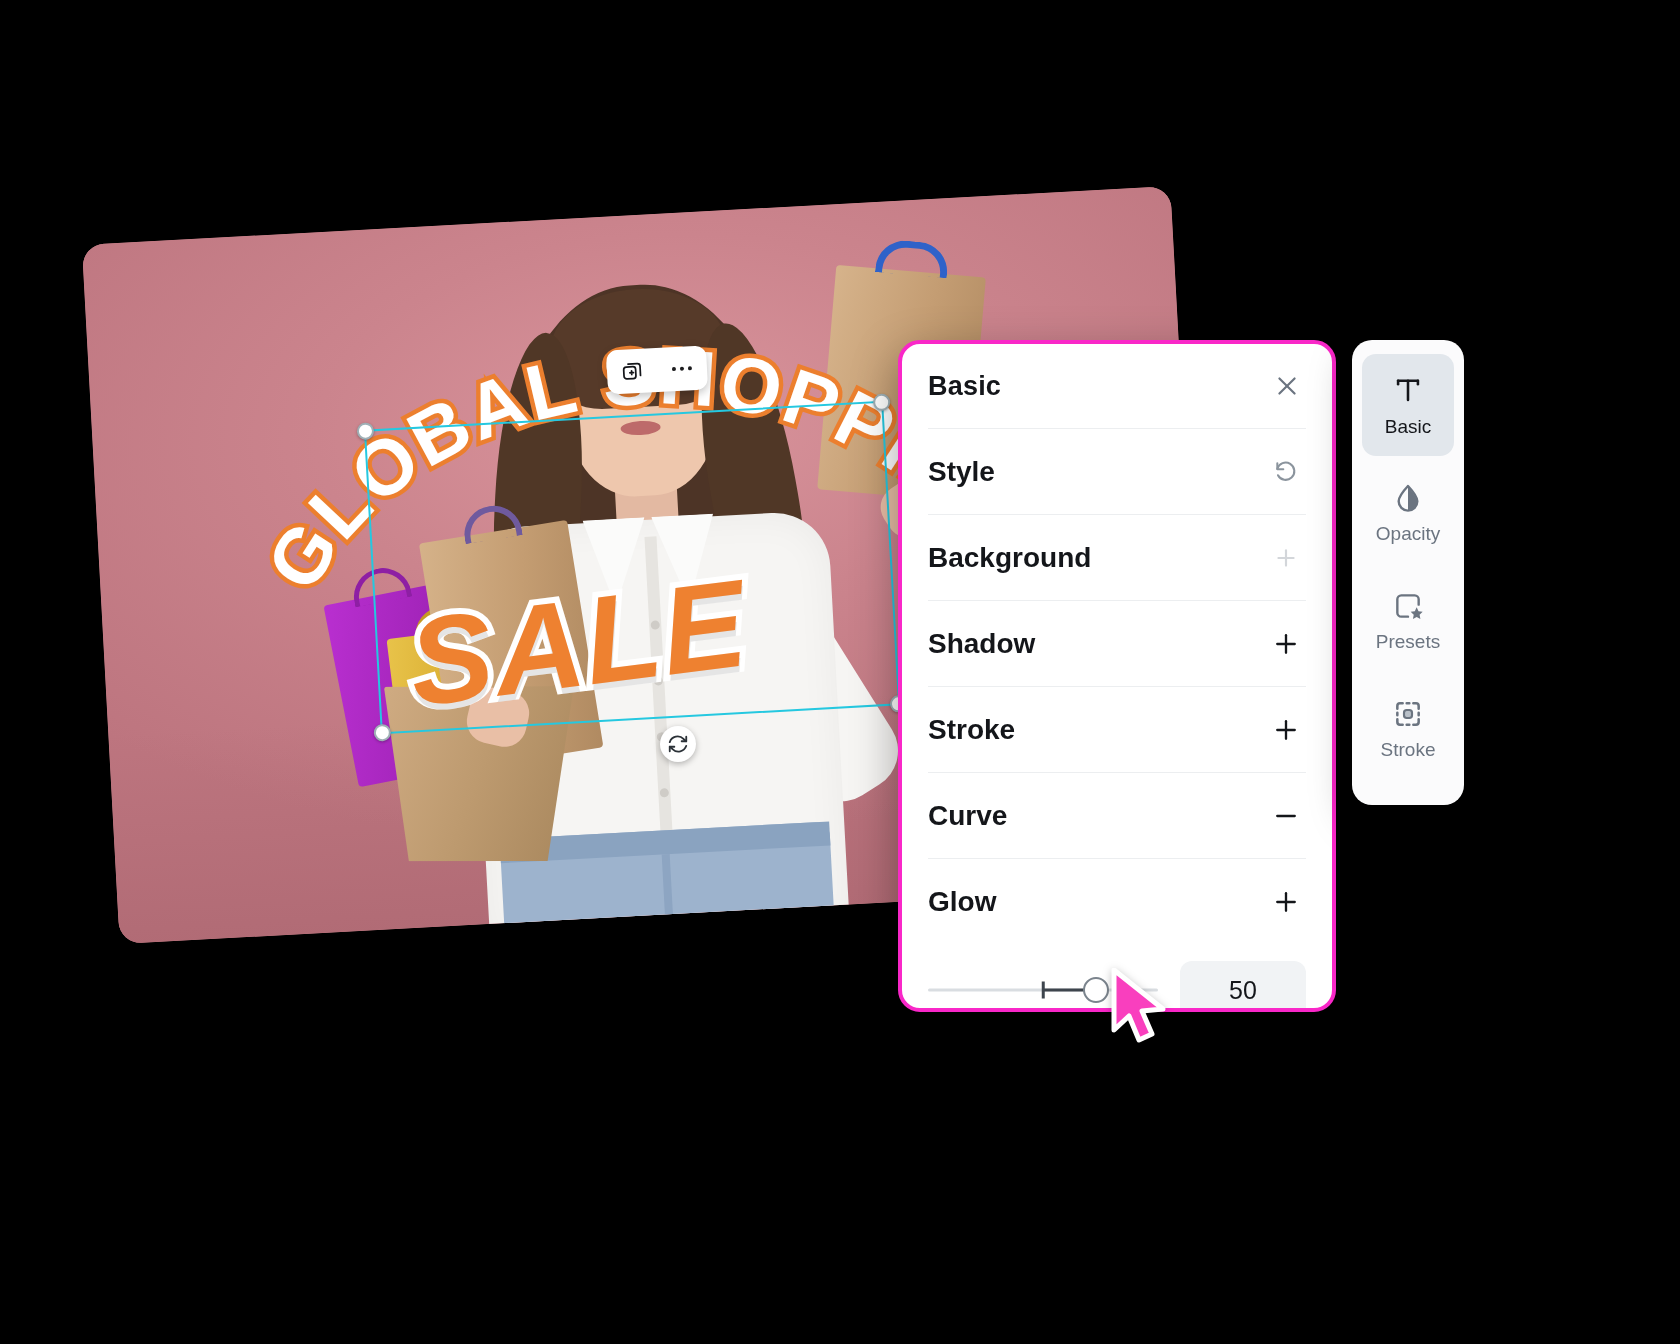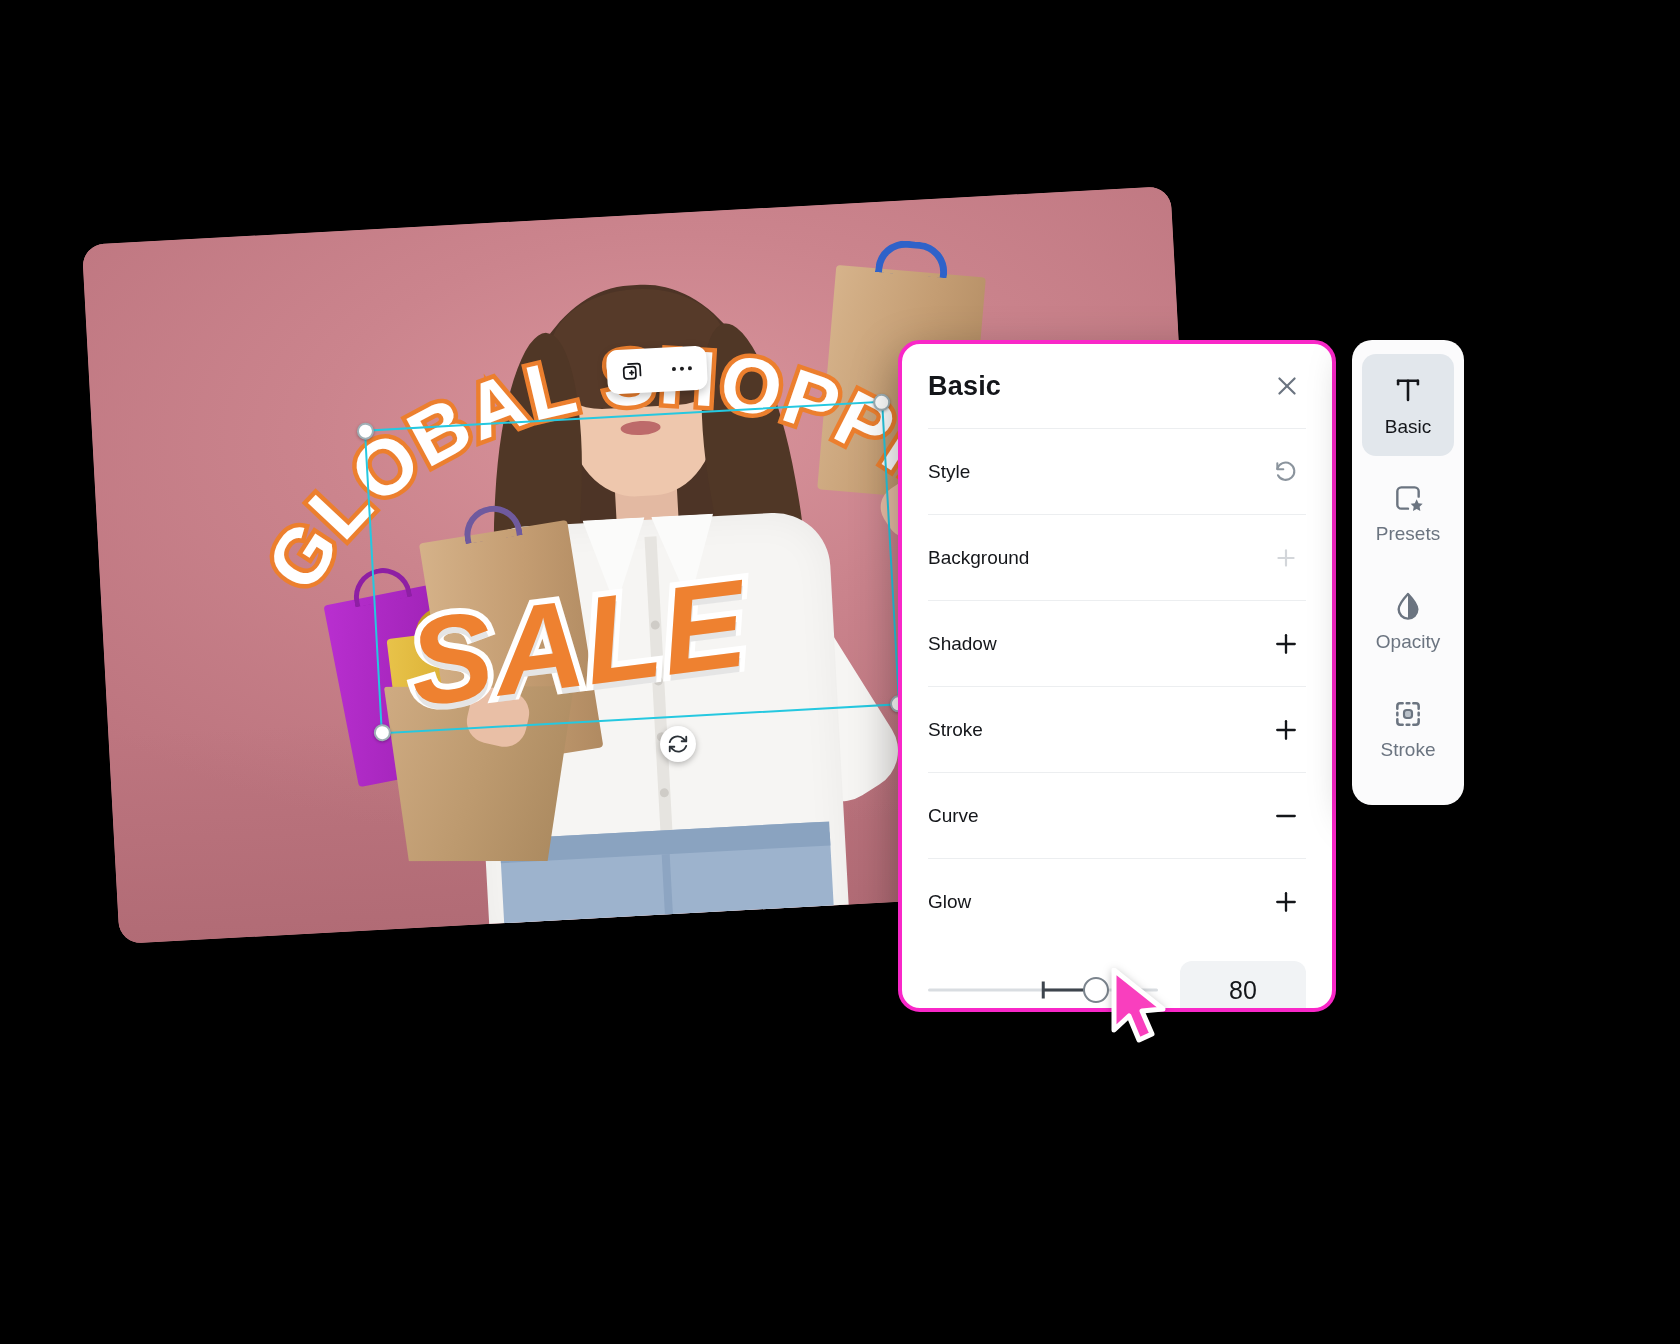--- a/index.html
+++ b/index.html
@@ -220,21 +220,21 @@
   }
   .panel-title{ font-size:27px; font-weight:bold; color:#14161a; letter-spacing:.2px; }
   .panel-close{ cursor:pointer; width:30px; height:30px; display:flex; align-items:center; justify-content:center; }
   .panel-body{ flex:1; padding:0 26px; overflow:hidden; }
   .row{
     height:86px;
     display:flex; align-items:center; justify-content:space-between;
     border-top:1.5px solid #eceef0;
   }
   .row:first-child{ border-top:1.5px solid #eceef0; }
-  .row-label{ font-size:19px; color:#14161a; }
+  .row-label{ font-size:28px; color:#14161a;font-weight:bold; }
   .row-action{ width:40px; height:40px; display:flex; align-items:center; justify-content:center; cursor:pointer;}
   .slider-row{
     height:92px; display:flex; align-items:center; gap:22px; border-top:none;
   }
   .slider-wrap{ position:relative; flex:1; height:34px; display:flex; align-items:center; }
   .slider-track{ position:absolute; left:0; right:0; top:50%; height:3px;
                  background:#d9dde1; border-radius:2px; transform:translateY(-50%); }
   .slider-fill{ position:absolute; left:50%; width:24.5%; top:50%; height:3px;
                 background:#3e454d; transform:translateY(-50%); }
   .slider-tick{ position:absolute; left:50%; top:50%; width:2.5px; height:17px;
@@ -443,52 +443,52 @@
         </span>
       </div>
 
       <div class="row slider-row">
         <div class="slider-wrap">
           <span class="slider-track"></span>
           <span class="slider-fill" style="left: 50%; width: 23%;"></span>
           <span class="slider-tick" style="left: 50%;"></span>
           <span class="slider-knob" style="left: 73%;"></span>
         </div>
-        <div class="value-box">80</div>
+        <div class="value-box">50</div>
       </div>
 
     </div>
   </div>
 
   <div id="right-toolbar">
 
     <div class="tool-item active">
       <svg width="34" height="34" viewBox="0 0 24 24" fill="none" stroke="#14161a" stroke-width="1.8" stroke-linecap="round">
         <line x1="5" y1="5.5" x2="19" y2="5.5"></line>
           <line x1="12" y1="5.5" x2="12" y2="19"></line>
         <line x1="5" y1="5.5" x2="5" y2="8"></line>
           <line x1="19" y1="5.5" x2="19" y2="8"></line>
       </svg>
       <span class="tool-label">Basic</span>
     </div>
 
     <div class="tool-item">
+      <svg width="32" height="32" viewBox="0 0 24 24" fill="none" stroke="#6b7480" stroke-width="1.8" stroke-linejoin="round">
+        <path d="M12 3 C 12 3, 5 10.5, 5 14.5 A 7 7 0 0 0 19 14.5 C 19 10.5, 12 3, 12 3 Z"></path>
+        <path d="M12 3.6 C 12 3.6, 18.6 10.8, 18.6 14.5 A 6.6 6.6 0 0 1 12 21.1 Z" fill="#6b7480" stroke="none"></path>
+      </svg>
+      <span class="tool-label">Opacity</span>
+    </div>
+
+    <div class="tool-item">
       <svg width="32" height="32" viewBox="0 0 24 24" fill="none" stroke="#6b7480" stroke-width="1.8" stroke-linecap="round" stroke-linejoin="round">
         <path d="M20 11V7a3 3 0 0 0-3-3H7a3 3 0 0 0-3 3v10a3 3 0 0 0 3 3h5"></path>
         <polygon points="18.5,13 19.9,16 23,16.4 20.7,18.6 21.3,21.7 18.5,20.2 15.7,21.7 16.3,18.6 14,16.4 17.1,16" fill="#6b7480" stroke="none"></polygon>
       </svg>
       <span class="tool-label">Presets</span>
-    </div>
-
-    <div class="tool-item">
-      <svg width="32" height="32" viewBox="0 0 24 24" fill="none" stroke="#6b7480" stroke-width="1.8" stroke-linejoin="round">
-        <path d="M12 3 C 12 3, 5 10.5, 5 14.5 A 7 7 0 0 0 19 14.5 C 19 10.5, 12 3, 12 3 Z"></path>
-        <path d="M12 3.6 C 12 3.6, 18.6 10.8, 18.6 14.5 A 6.6 6.6 0 0 1 12 21.1 Z" fill="#6b7480" stroke="none"></path>
-      </svg>
-      <span class="tool-label">Opacity</span>
     </div>
 
     <div class="tool-item">
       <svg width="32" height="32" viewBox="0 0 24 24" fill="none" stroke="#6b7480" stroke-width="1.9" stroke-linecap="round">
         <path d="M4 8V6a2 2 0 0 1 2-2h2" stroke-dasharray="0"></path>
         <path d="M16 4h2a2 2 0 0 1 2 2v2"></path>
         <path d="M20 16v2a2 2 0 0 1-2 2h-2"></path>
         <path d="M8 20H6a2 2 0 0 1-2-2v-2"></path>
         <path d="M4 11v2M20 11v2M11 4h2M11 20h2"></path>
         <rect x="9" y="9" width="6" height="6" rx="2" fill="#b9c0c8" stroke="#6b7480" stroke-width="1.6"></rect>

